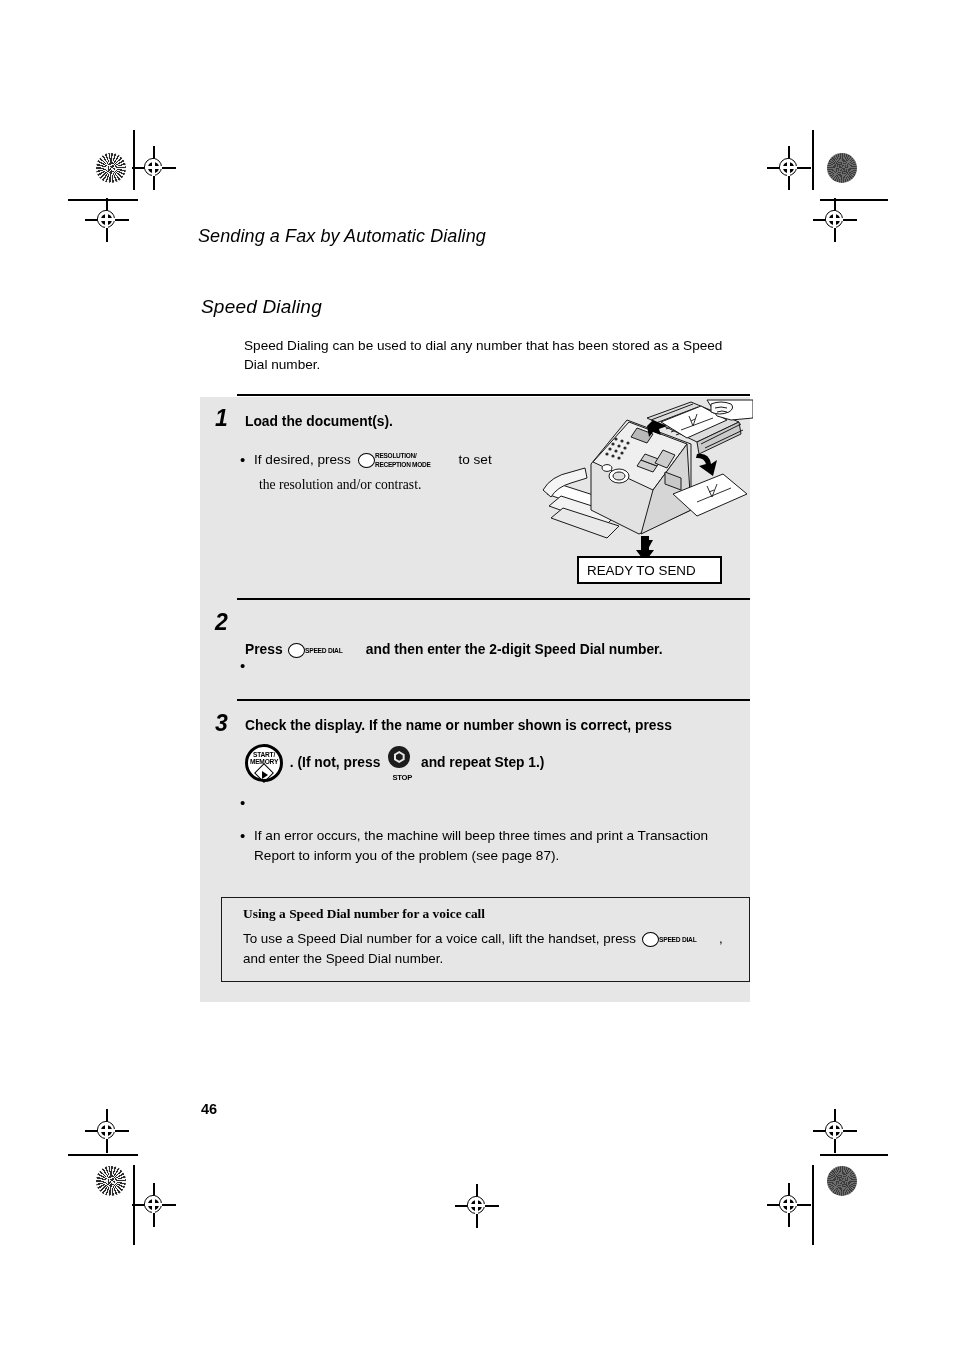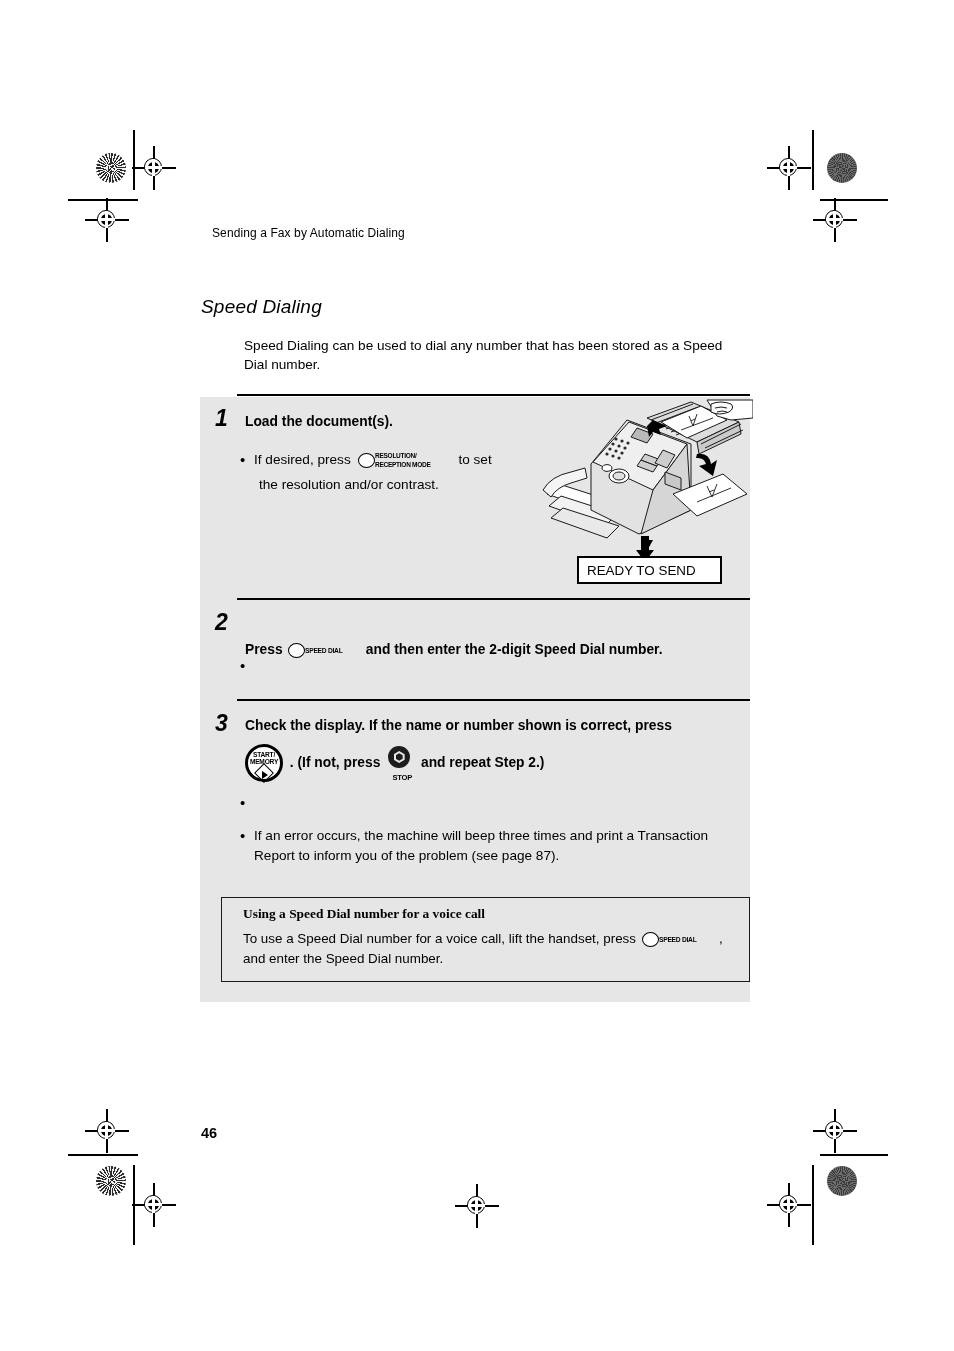--- a/index.html
+++ b/index.html
@@ -81,25 +81,26 @@
       repeating-conic-gradient(rgba(0,0,0,.35) 0deg 4deg, rgba(255,255,255,.12) 4deg 9deg);
   }
   .crop-rule {
     position: absolute;
     background: #000;
   }
 
   
   .running-head {
     position: absolute;
-    left: 212px;
+    left: 198px;
     top: 226px;
-    font-size: 12px;
+    font-size: 18px;
     letter-spacing: .1px;
     white-space: nowrap;
+    font-style: italic;
   }
   .section-title {
     position: absolute;
     left: 201px;
     top: 296px;
     font-size: 19px;
     font-weight: normal;
     font-style: italic;
     letter-spacing: .2px;
     white-space: nowrap;
@@ -332,21 +333,20 @@
     font-size: 13.4px;
     line-height: 20px;
   }
 
   .page-num {
     position: absolute;
     left: 201px;
     top: 1101px;
     font-size: 14.5px;
     font-weight: bold;
-    margin-top: 24px;
   }
 
   
   .illus {
     position: absolute;
     left: 541px;
     top: 398px;
     width: 212px;
     height: 158px;
   }
@@ -440,21 +440,21 @@
 <div class="bullet-row" style="left:240px; top:450px; width:300px;">
   <span class="dot">•</span>
   <span>
     <span>If desired, press</span>
     <span class="inline" style="margin:0 3px;">
       <span class="btn-oval"></span><span class="btn-label two-line"><span>RESOLUTION/</span><br><span>RECEPTION MODE</span></span>
     </span>
     <span style="margin-left:14px;">to set</span>
   </span>
 </div>
-<div class="step-body" style="left:259px; top:475px;">the resolution and/or contrast.</div>
+<div class="step-body" style="left:259px; top:475px;font-family:Liberation Serif, serif;">the resolution and/or contrast.</div>
 
 <div class="illus">
   <svg viewBox="0 0 212 158" width="212" height="158" xmlns="http://www.w3.org/2000/svg">
     <g fill="none" stroke="#1a1a1a" stroke-width="1" stroke-linejoin="round">
 
       <path d="M6 96 L18 86 L74 104 L62 116 Z" fill="#ffffff"></path>
       <path d="M8 108 L20 98 L76 116 L64 128 Z" fill="#f2f2f2"></path>
       <path d="M10 120 L22 110 L78 128 L66 140 Z" fill="#e9e9e9"></path>
 
       <path d="M2 92 Q10 78 30 74 L44 70 L46 80 L30 85 Q16 89 10 99 Z" fill="#f4f4f4"></path>
@@ -558,21 +558,21 @@
     <span class="t"><span>START/</span><br><span>MEMORY</span></span>
     <span class="diamond"></span>
     <span class="tri"></span>
   </span>
   <span style="margin-left:3px;">. (If not, press</span>
   <span class="stop-btn" style="margin:0 2px;">
     <span class="circ"></span>
     <span class="hex"></span>
     <span class="lbl">STOP</span>
   </span>
-  <span style="margin-left:3px;">and repeat Step 2.)</span>
+  <span style="margin-left:3px;">and repeat Step 1.)</span>
 </div>
 
 <div class="bullet-row" style="left:240px; top:793px; width:500px;">
   <span class="dot">•</span>
 </div>
 <div class="bullet-row" style="left:240px; top:826px; width:508px;">
   <span class="dot">•</span>
   <span>If an error occurs, the machine will beep three times and print a Transaction Report to inform you of the problem (see page 87).</span>
 </div>
 

